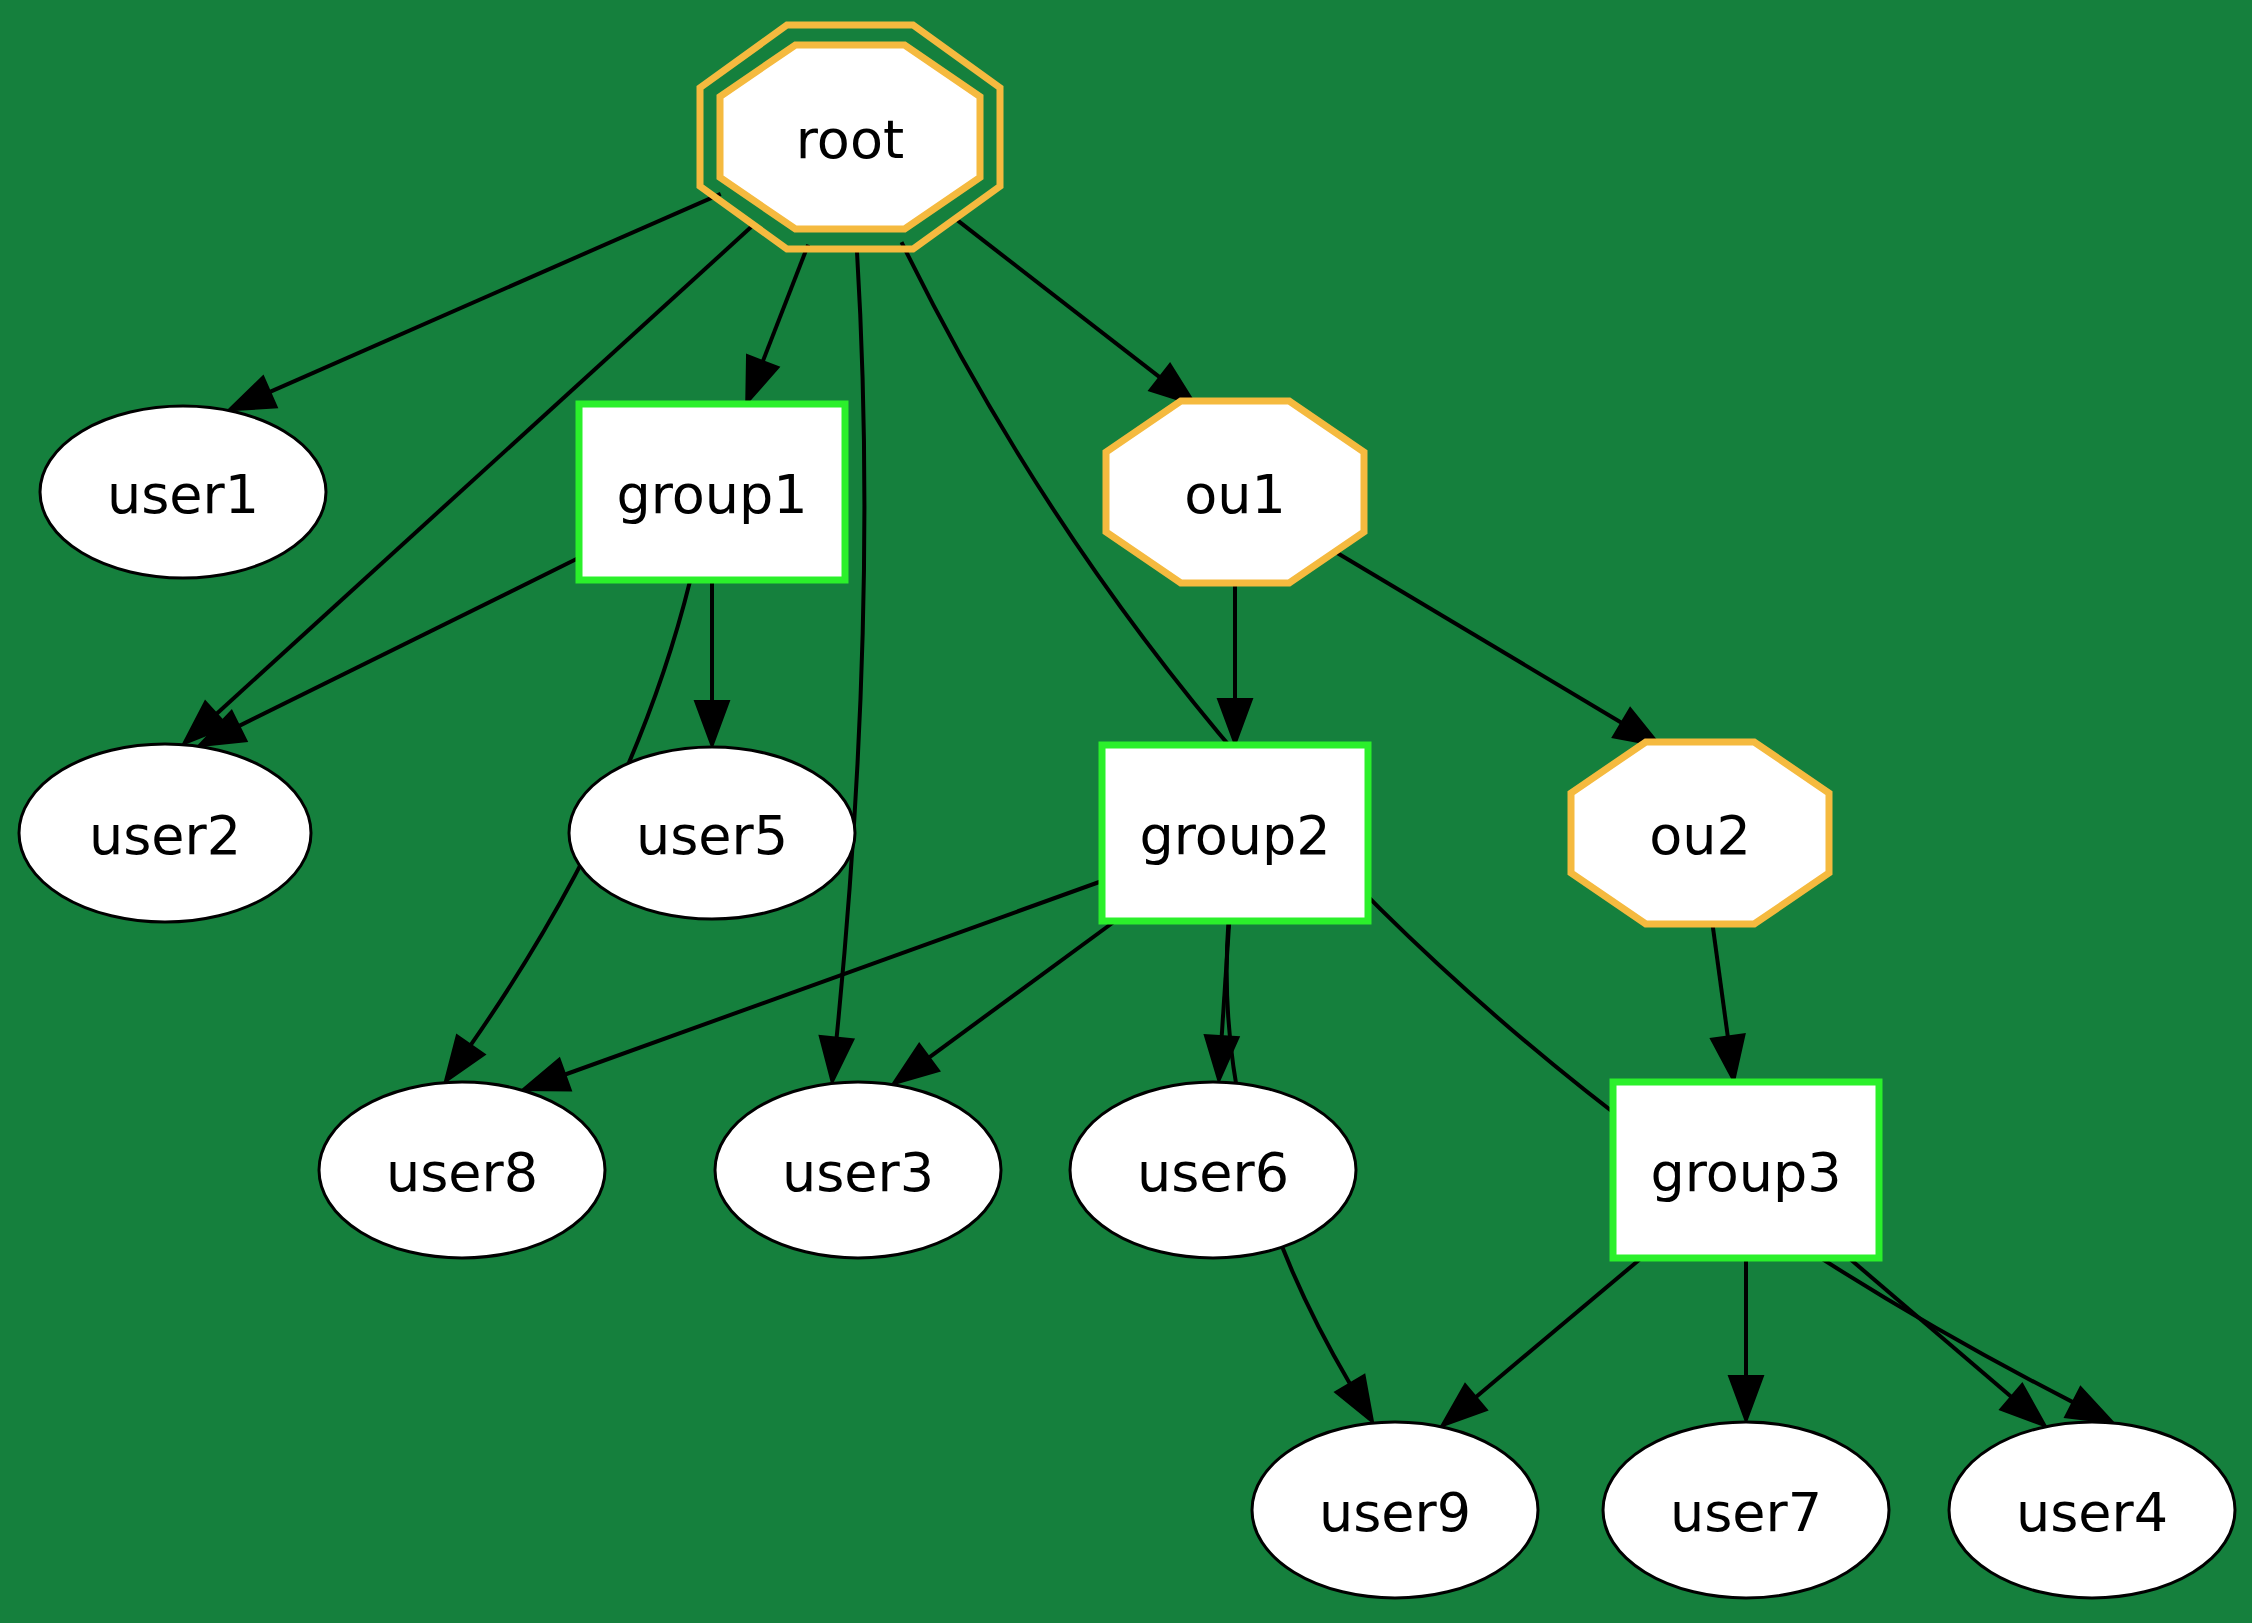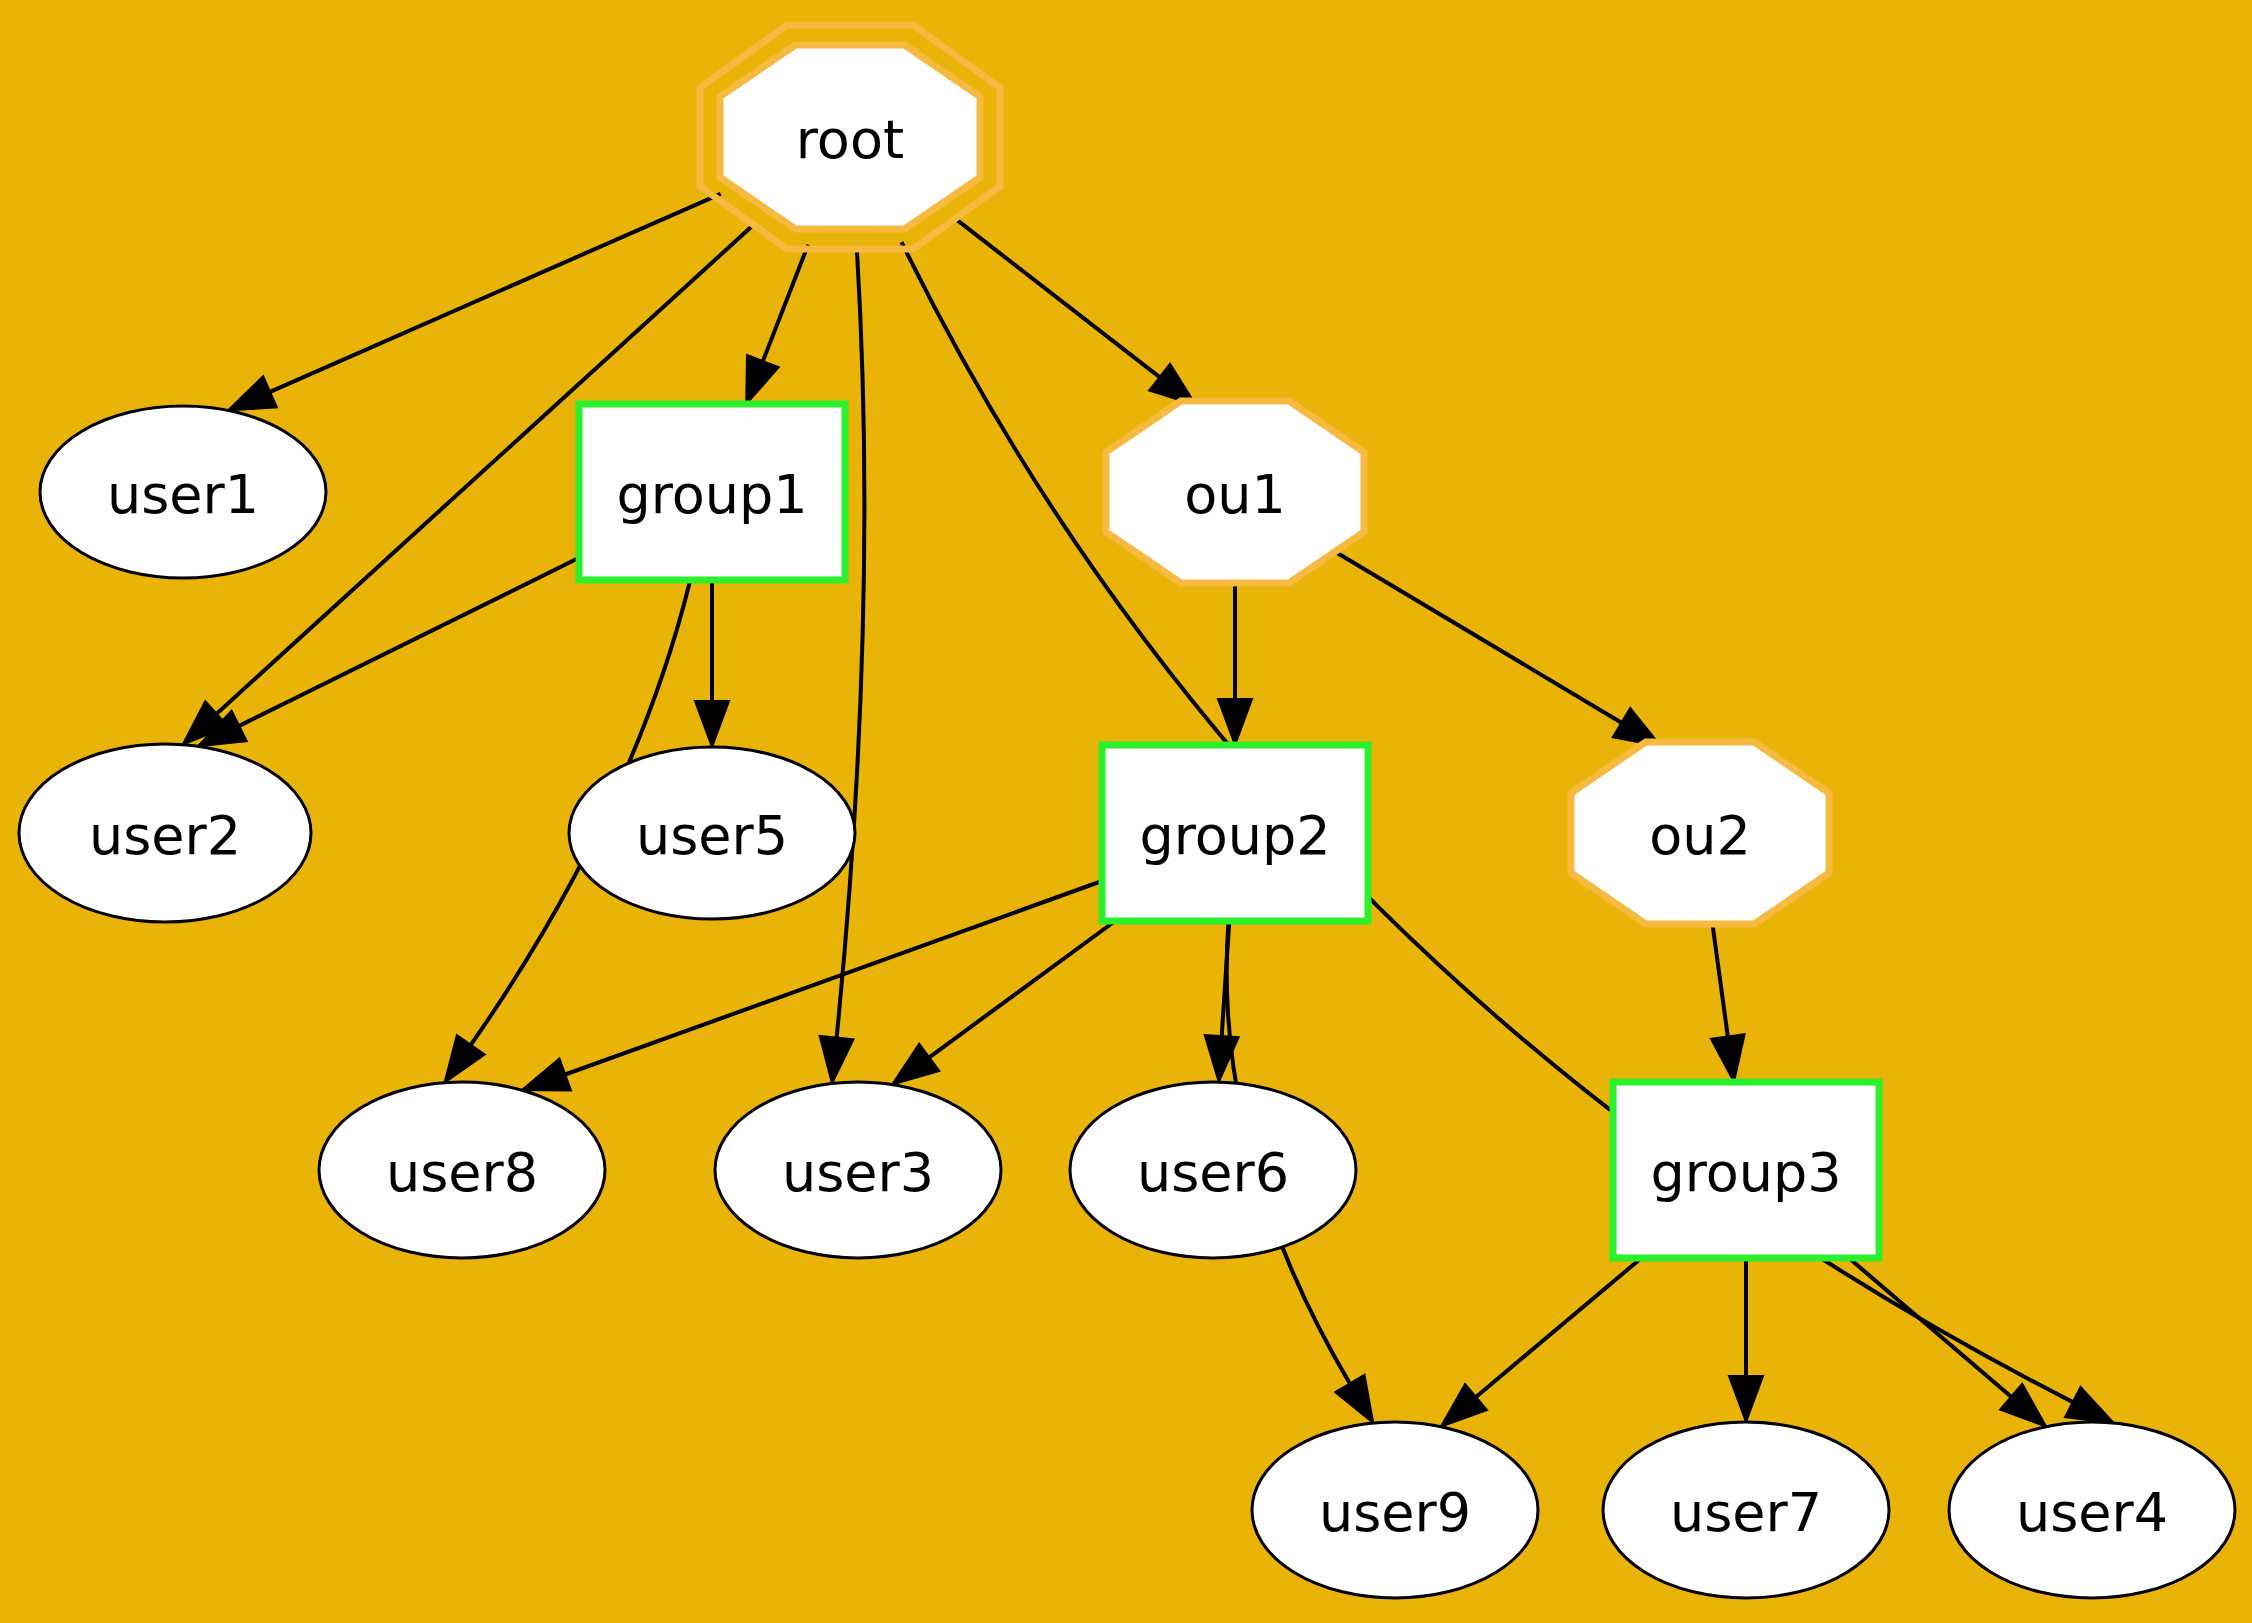--- a/index.html
+++ b/index.html
@@ -4,21 +4,21 @@
 <style>
   html, body {
     margin: 0;
     padding: 0;
     background: #ffffff;
   }
   #stage {
     position: relative;
     width: 2252px;
     height: 1623px;
-    background: #eab308;
+    background: #15803d;
     font-family: "DejaVu Sans", sans-serif;
     overflow: hidden;
   }
   svg#graph {
     display: block;
     width: 2252px;
     height: 1623px;
   }
   .node-shape-ellipse {
     fill: #ffffff;

